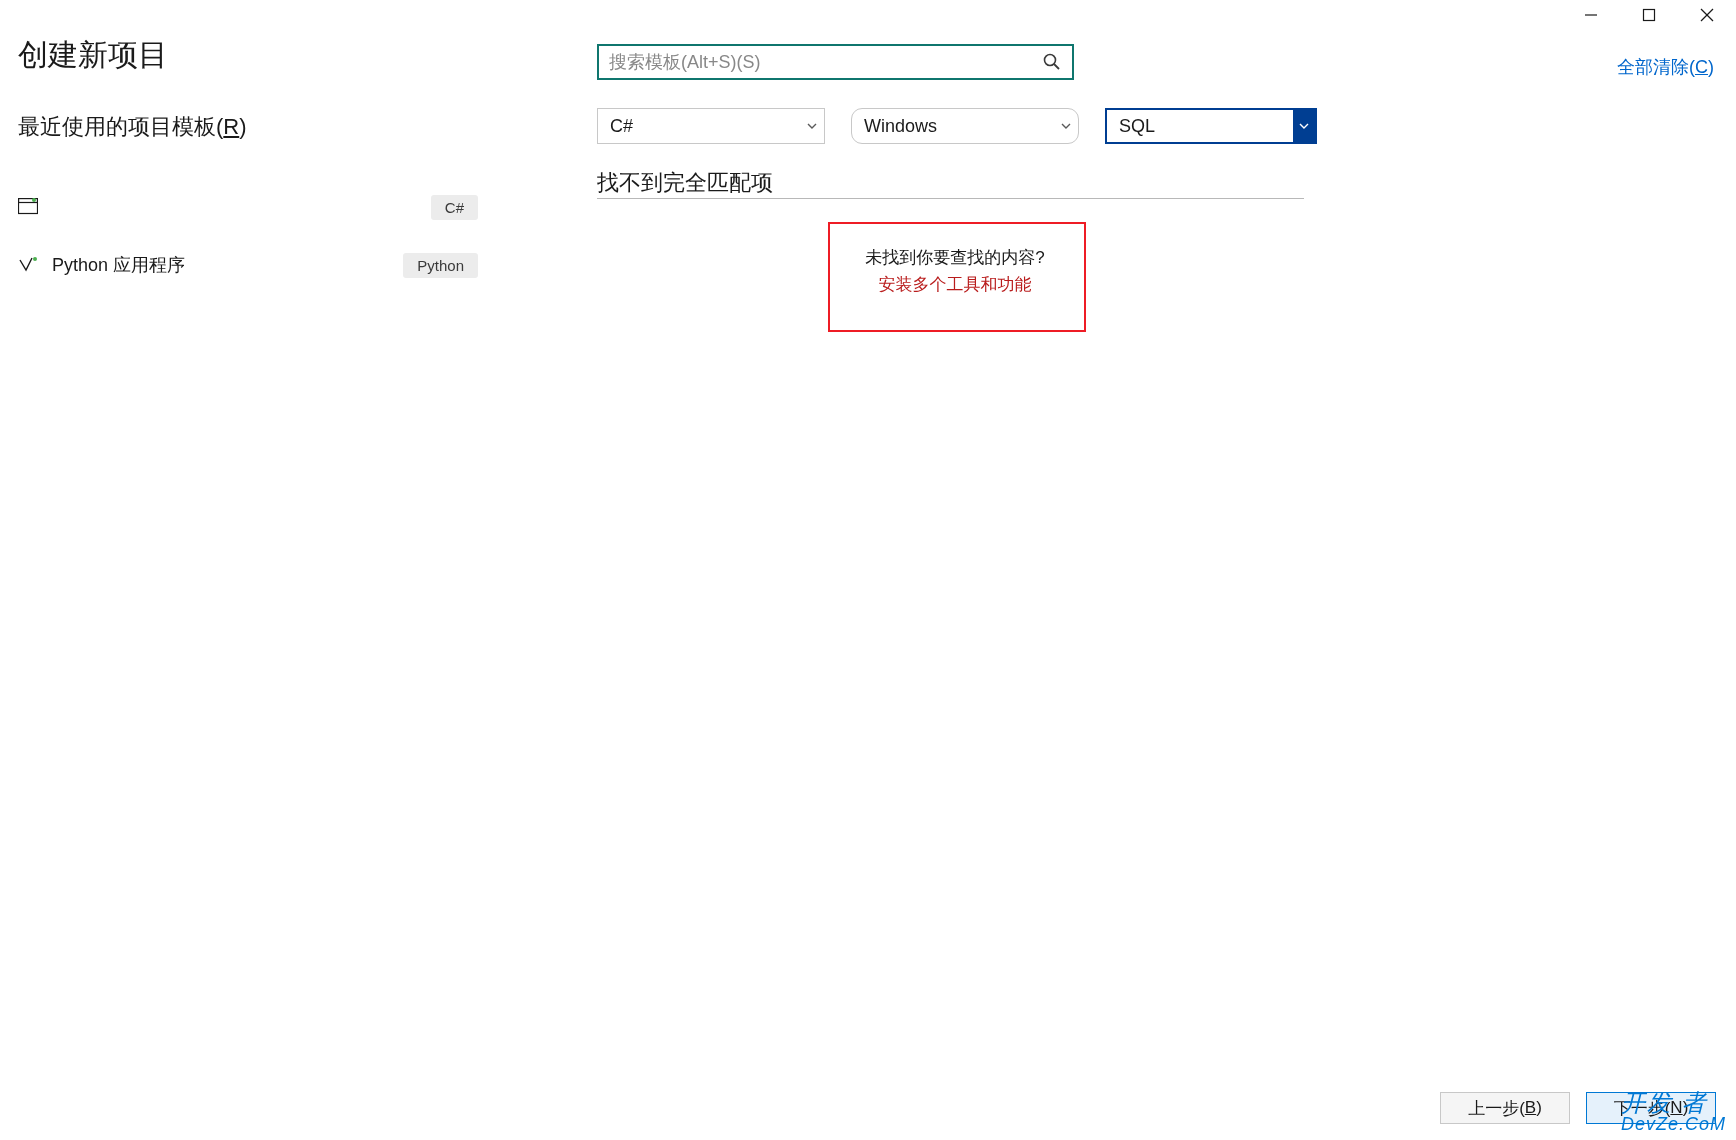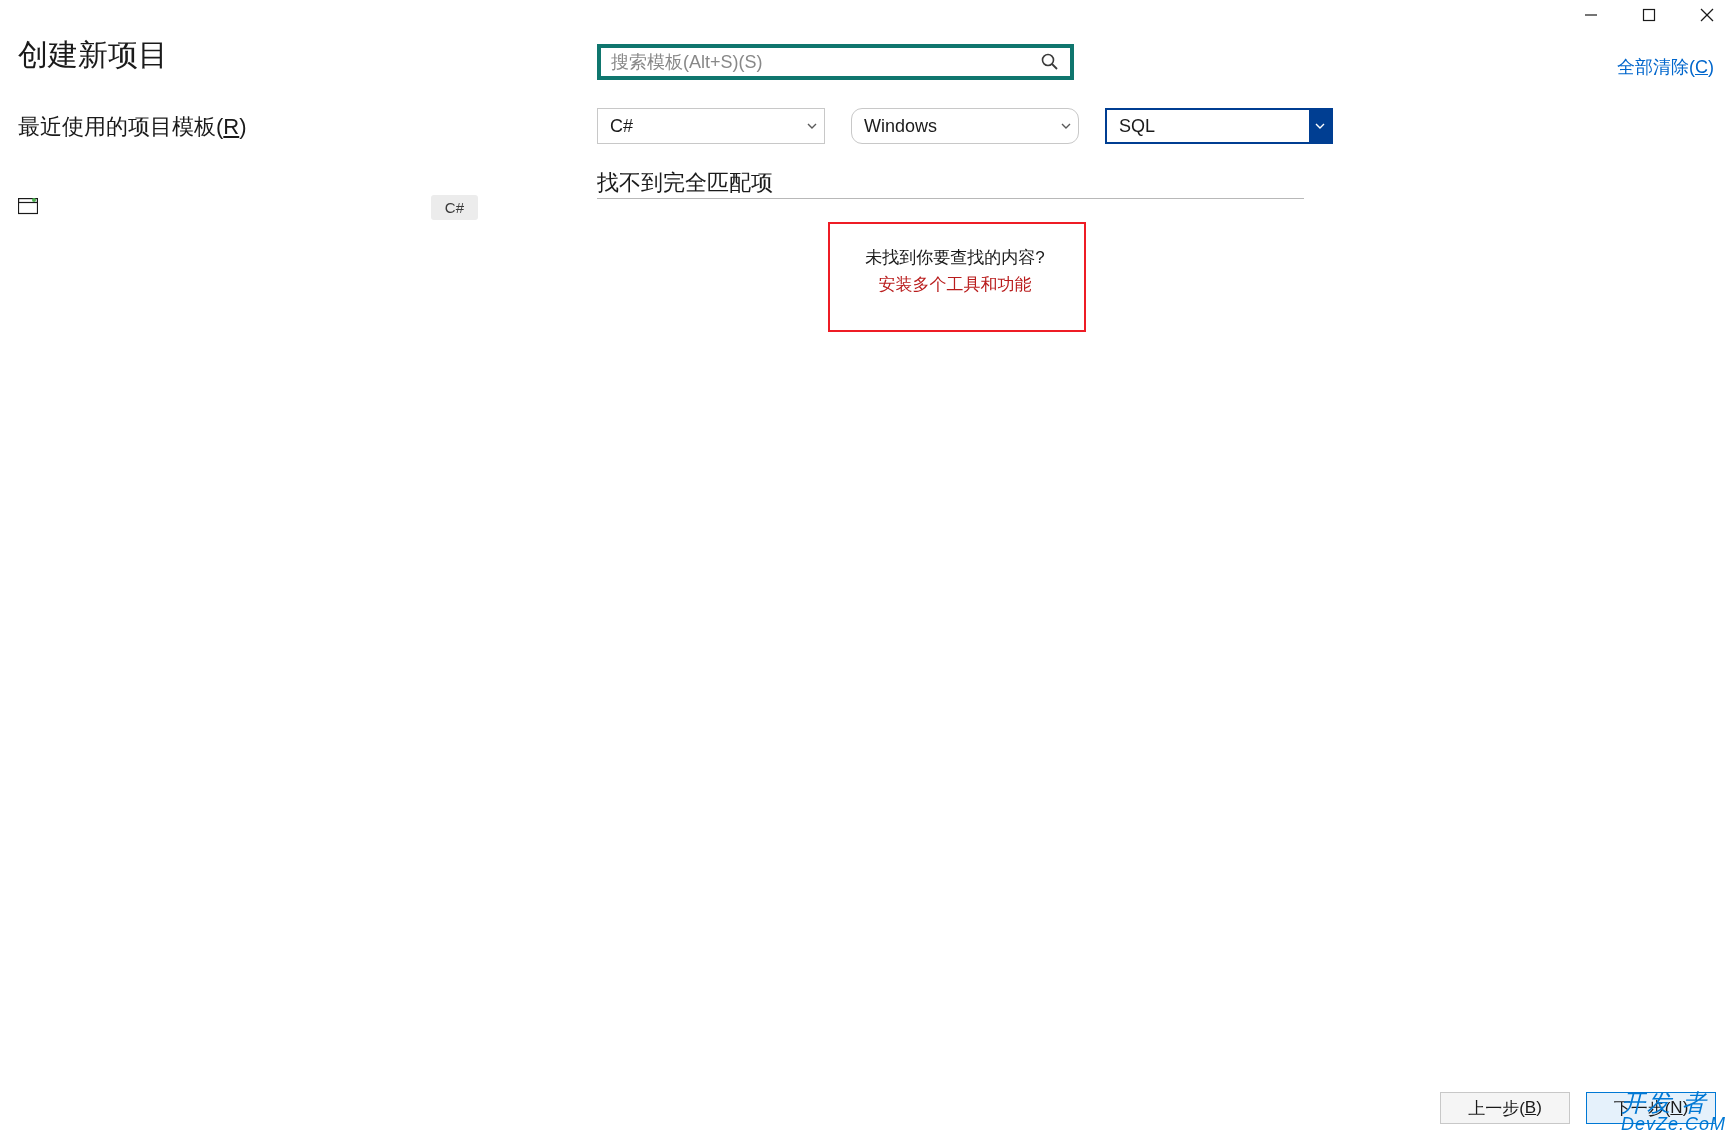--- a/index.html
+++ b/index.html
@@ -85,21 +85,21 @@
       border-radius: 3px;
       margin-left: auto;
       margin-right: 60px;
     }
     .search-box {
       position: absolute;
       top: 44px;
       left: 597px;
       width: 477px;
       height: 36px;
-      border: 4px solid #0f766e;
+      border: 2px solid #0f766e;
       display: flex;
       align-items: center;
     }
     .search-input {
       flex: 1;
       border: none;
       outline: none;
       font-size: 18px;
       padding: 0 10px;
       color: #888888;
@@ -157,21 +157,21 @@
       justify-content: center;
       color: #5a5a5a;
     }
     .dropdown.selected .dropdown-arrow {
       background: #003e92;
       color: #ffffff;
       width: 22px;
     }
     .d1 { width: 228px; }
     .d2 { width: 228px; border-radius: 11px; }
-    .d3 { width: 228px; }
+    .d3 { width: 212px; }
     .no-match {
       position: absolute;
       top: 168px;
       left: 597px;
       font-size: 22px;
       color: #1a1a1a;
     }
     .divider {
       position: absolute;
       top: 198px;
@@ -281,20 +281,30 @@
   <div class="recent-item">
     <div class="recent-icon">
       <svg width="20" height="18" viewBox="0 0 20 18">
           <rect x="0.5" y="0.5" width="19" height="15" fill="none" stroke="#1a1a1a" stroke-width="1.2"></rect>
           <rect x="0.5" y="0.5" width="19" height="4" fill="none" stroke="#1a1a1a" stroke-width="1.2"></rect>
           <circle cx="16" cy="2" r="2" fill="#4caf50"></circle>
         </svg>
     </div>
     <div class="tag">C#</div>
   </div>
+  <div class="recent-item">
+    <div class="recent-icon">
+      <svg width="20" height="18" viewBox="0 0 20 18">
+          <polyline points="2,4 8,14 14,2" fill="none" stroke="#1a1a1a" stroke-width="1.4"></polyline>
+          <circle cx="17" cy="3" r="2" fill="#4caf50"></circle>
+        </svg>
+    </div>
+    <div class="recent-label">Python 应用程序</div>
+    <div class="tag">Python</div>
+  </div>
 </div>
 
 <div class="search-box">
   <input class="search-input" type="text" placeholder="搜索模板(Alt+S)(S)" style="">
   <div class="search-icon-btn">
     <svg width="18" height="18" viewBox="0 0 18 18">
         <circle cx="7" cy="7" r="5.5" fill="none" stroke="#3a3a3a" stroke-width="1.6"></circle>
         <line x1="11" y1="11" x2="16" y2="16" stroke="#3a3a3a" stroke-width="1.8"></line>
       </svg>
   </div>

